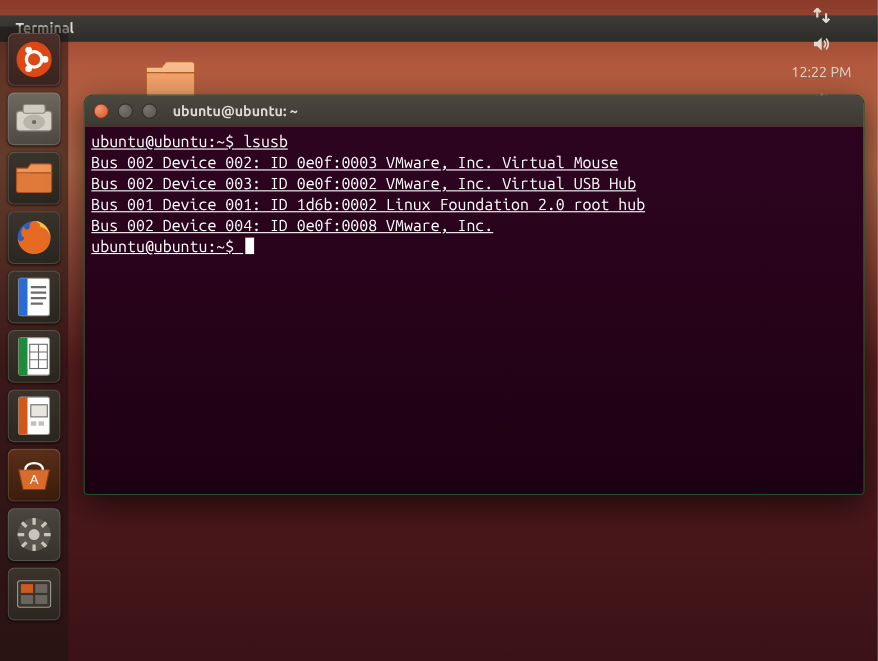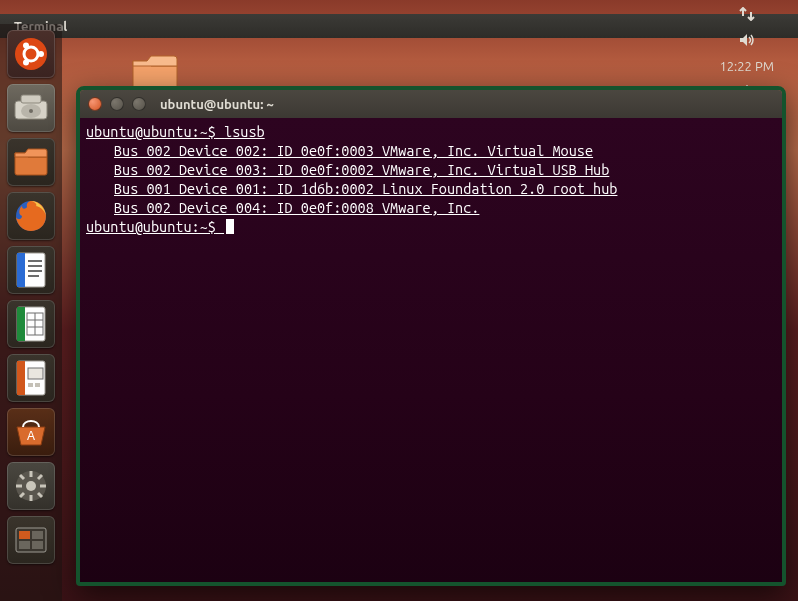--- a/index.html
+++ b/index.html
@@ -55,25 +55,25 @@
   .desktop-folder {
     position:absolute; top:52px; left:130px;
     width:50px; height:38px;
     display:flex; align-items:center; justify-content:center;
   }
 
   
   #termwin {
     position:absolute;
     left:76px; top:86px;
-    width:710px; height:500px;
+    width:710px; height:364px;
     border-radius:8px 8px 4px 4px;
     box-shadow: 0 10px 30px rgba(0,0,0,0.6);
     overflow:hidden;
-    border:4px solid #14532d;
+    border:1px solid #14532d;
   }
   #term-titlebar {
     height:28px;
     background: linear-gradient(#4b4740,#3c3933);
     display:flex; align-items:center;
     padding:0 8px;
     gap:8px;
     color:#dfdbd2;
     font-size:13px;
   }
@@ -90,21 +90,21 @@
     width:100%; height:calc(100% - 28px);
     padding:4px 6px;
     font-family: "Ubuntu Mono","DejaVu Sans Mono","Liberation Mono",monospace;
     font-size:14.5px;
     line-height:19px;
     color:#ffffff;
     overflow:hidden;
     text-decoration:underline;
   }
   .prompt { color:#ffffff; white-space:pre; }
-  .outline { color:#ffffff; white-space:pre;margin-left:28px; }
+  .outline { color:#ffffff; white-space:pre; }
   .cursor {
     display:inline-block;
     width:8px; height:15px;
     background:#ffffff;
     vertical-align:-2px;
     margin-left:2px;
   }
 
   
   svg { display:block; }

